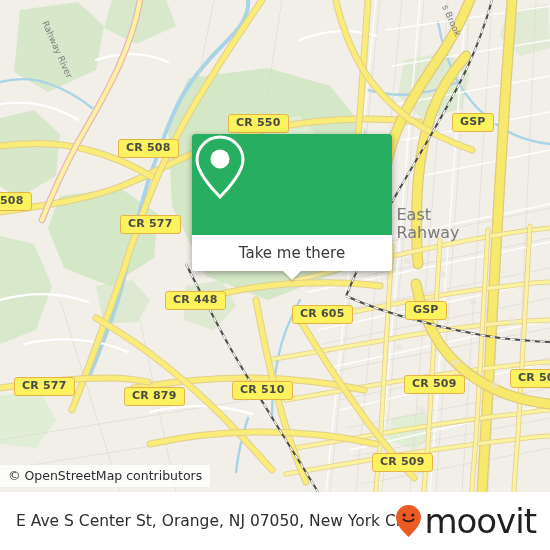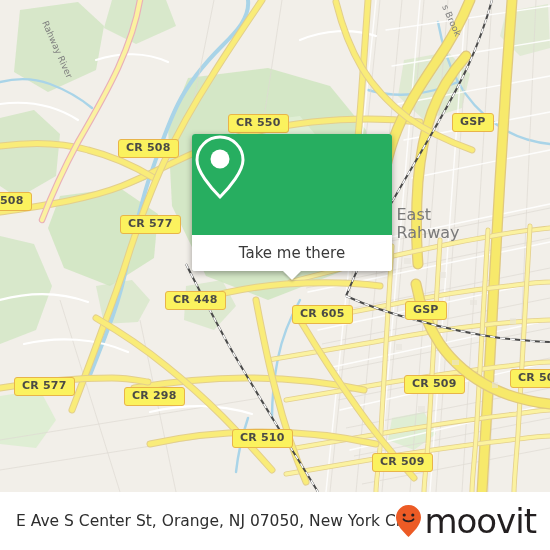--- a/index.html
+++ b/index.html
@@ -336,40 +336,41 @@
 
     <div class="shield" style="left:118px;top:139px;">CR 508</div>
     <div class="shield" style="left:-8px;top:192px;">508</div>
     <div class="shield" style="left:120px;top:215px;">CR 577</div>
     <div class="shield" style="left:228px;top:114px;">CR 550</div>
     <div class="shield" style="left:452px;top:113px;">GSP</div>
     <div class="shield" style="left:165px;top:291px;">CR 448</div>
     <div class="shield" style="left:292px;top:305px;">CR 605</div>
     <div class="shield" style="left:405px;top:301px;">GSP</div>
     <div class="shield" style="left:14px;top:377px;">CR 577</div>
-    <div class="shield" style="left:124px;top:387px;">CR 298</div>
-    <div class="shield" style="left:232px;top:381px;margin-top:48px;">CR 510</div>
+    <div class="shield" style="left:124px;top:387px;">CR 879</div>
+    <div class="shield" style="left:232px;top:381px;">CR 510</div>
     <div class="shield" style="left:404px;top:375px;">CR 509</div>
     <div class="shield" style="left:510px;top:369px;">CR 508</div>
     <div class="shield" style="left:372px;top:453px;">CR 509</div>
     <div class="shield" style="left:482px;top:492px;">CR 603</div>
 
     <div class="popup">
       <div class="popup-top">
         <svg width="56" height="66" viewBox="0 0 56 66">
           <path d="M28 3 C15.3 3 5 13.3 5 26 C5 37 18 53 28 63 C38 53 51 37 51 26 C51 13.3 40.7 3 28 3 Z" fill="none" stroke="#ffffff" stroke-width="3"></path>
           <circle cx="28" cy="25" r="9.5" fill="#ffffff"></circle>
         </svg>
       </div>
       <div class="popup-bottom">
         <span>Take me there</span>
         <div class="popup-tail"></div>
       </div>
     </div>
 
+    <div class="attrib">© OpenStreetMap contributors</div>
   </div>
 
   <div class="footer">
     <div class="footer-addr">E Ave S Center St, Orange, NJ 07050, New York City</div>
     <div class="brand">
       <svg width="27" height="34" viewBox="0 0 27 34">
         <path d="M13.5 1 C6.6 1 1 6.6 1 13.5 C1 21 9 28.5 13.5 33 C18 28.5 26 21 26 13.5 C26 6.6 20.4 1 13.5 1 Z" fill="#ec5b25"></path>
         <circle cx="9.2" cy="11" r="1.6" fill="#231f20"></circle>
         <circle cx="17.8" cy="11" r="1.6" fill="#231f20"></circle>
         <path d="M8.4 15.2 C10 18.2 17 18.2 18.6 15.2" fill="none" stroke="#231f20" stroke-width="1.7" stroke-linecap="round"></path>

